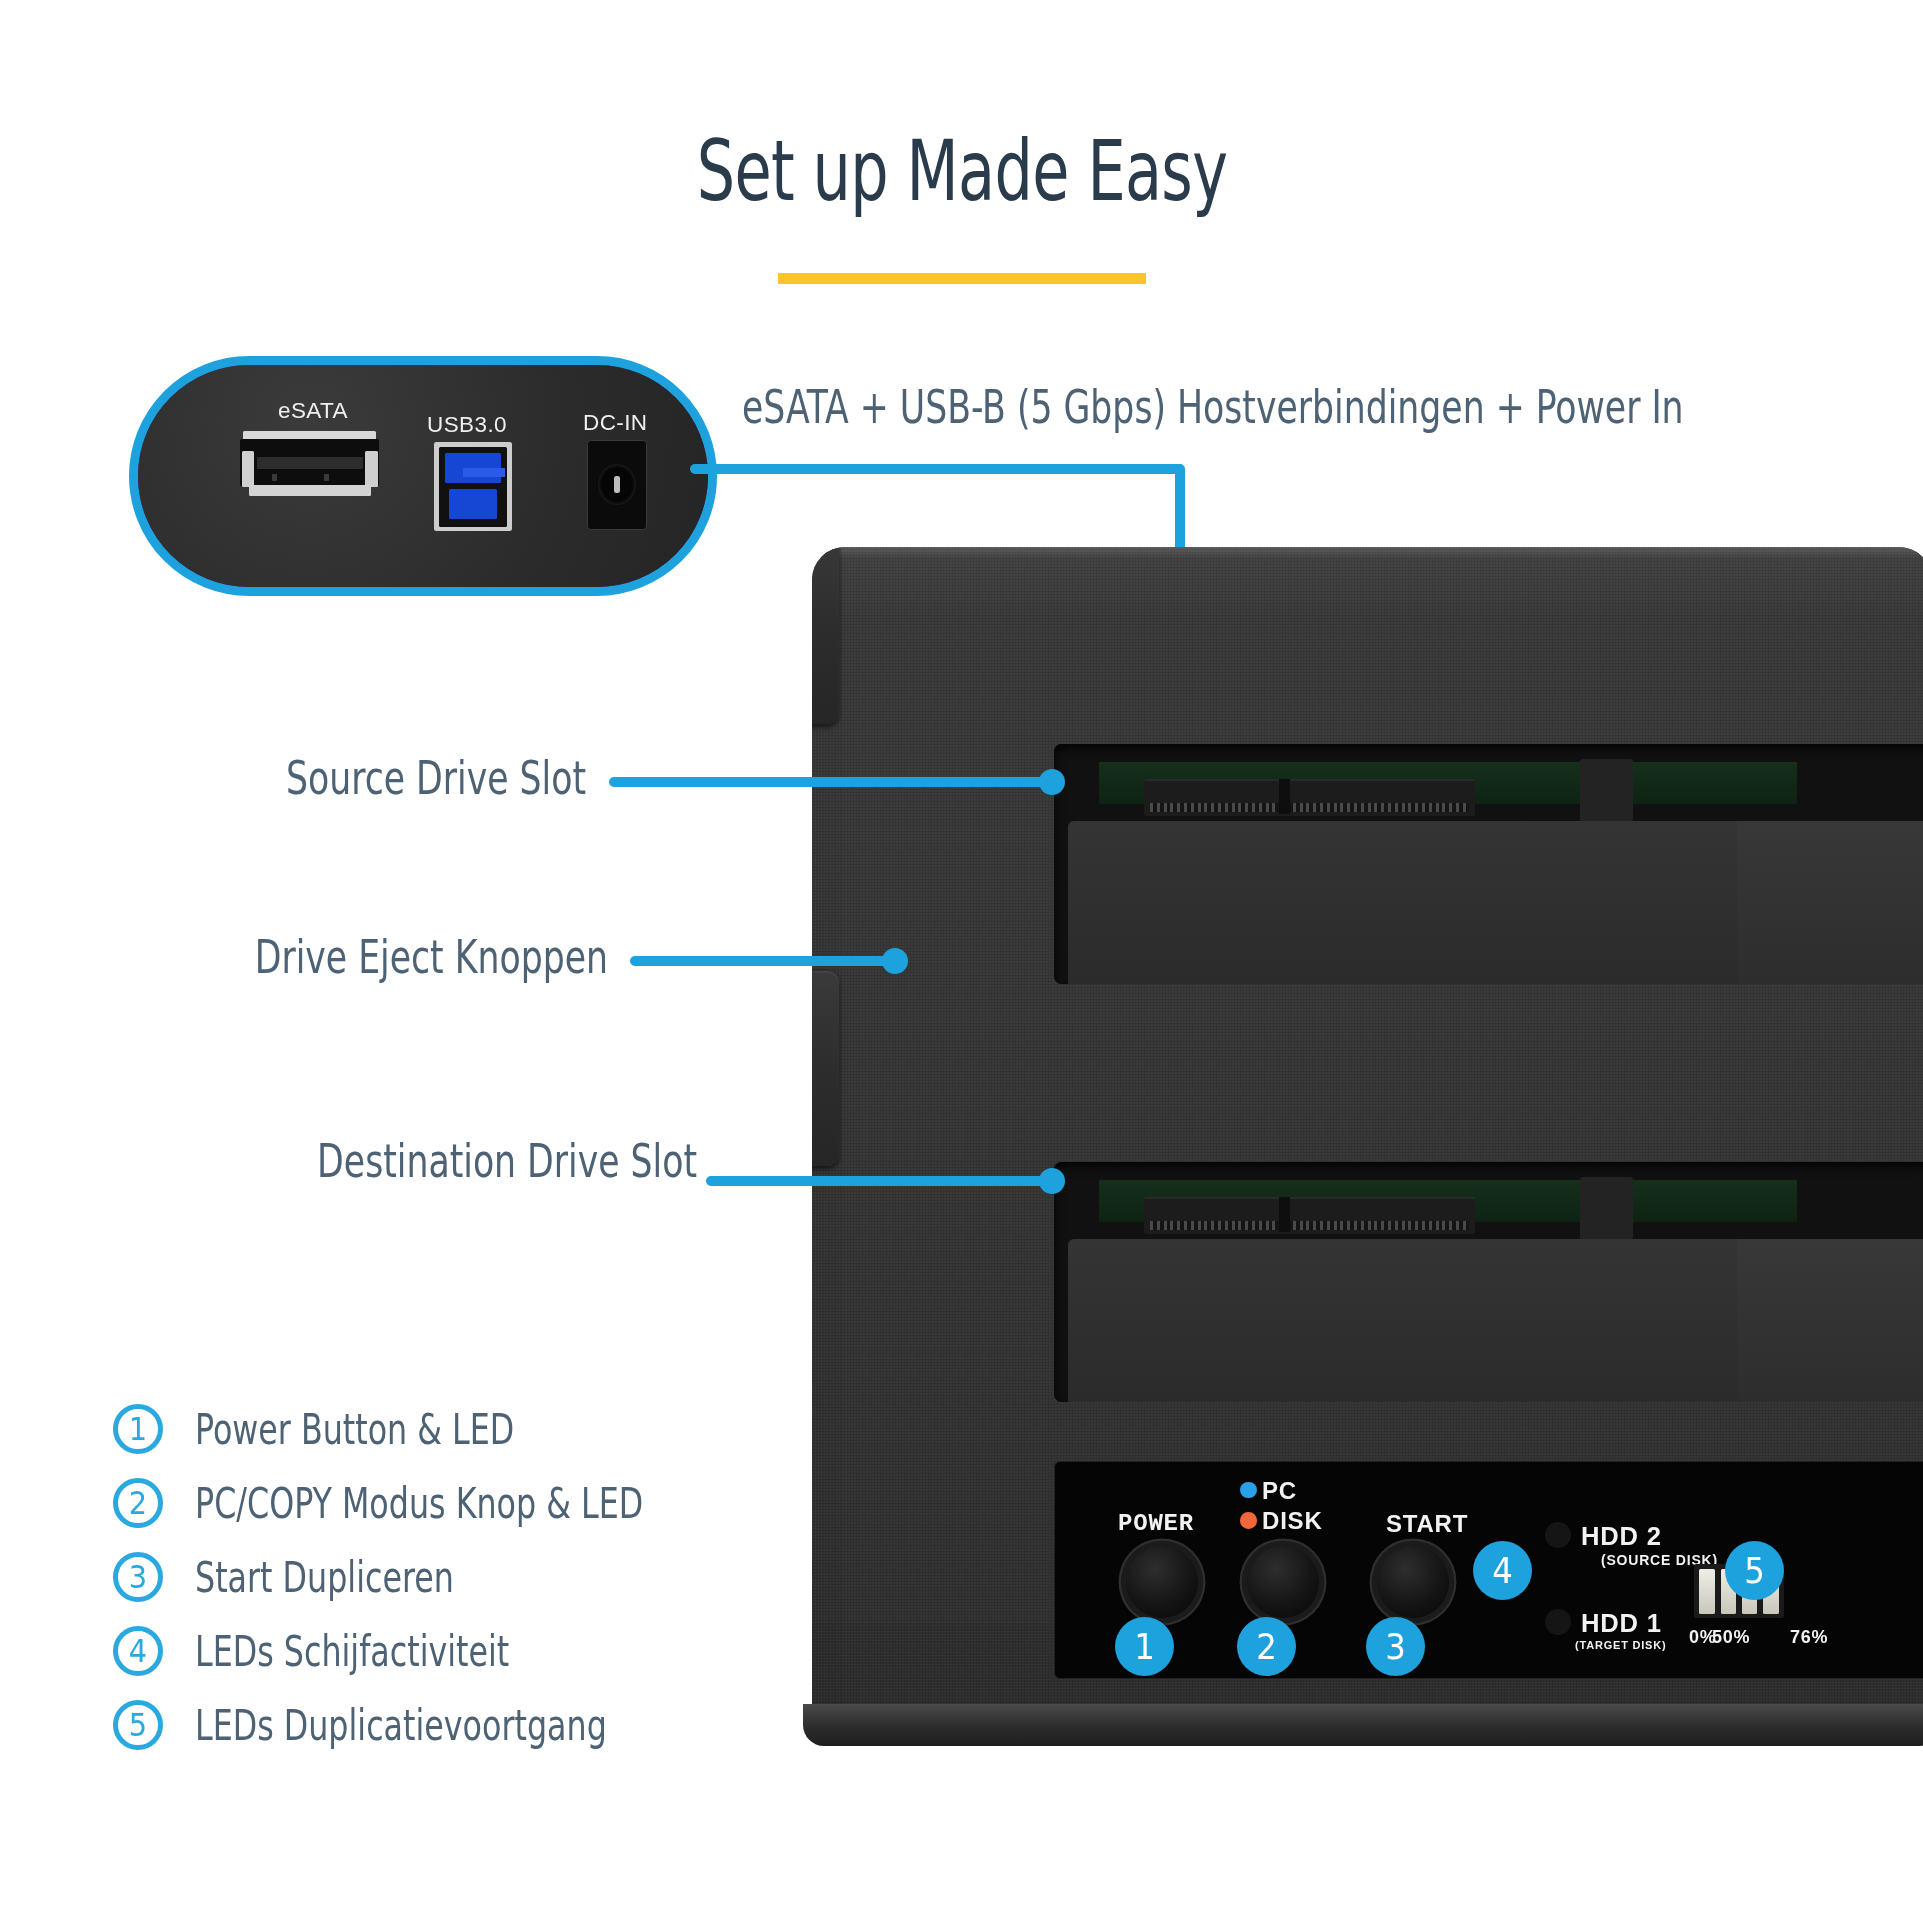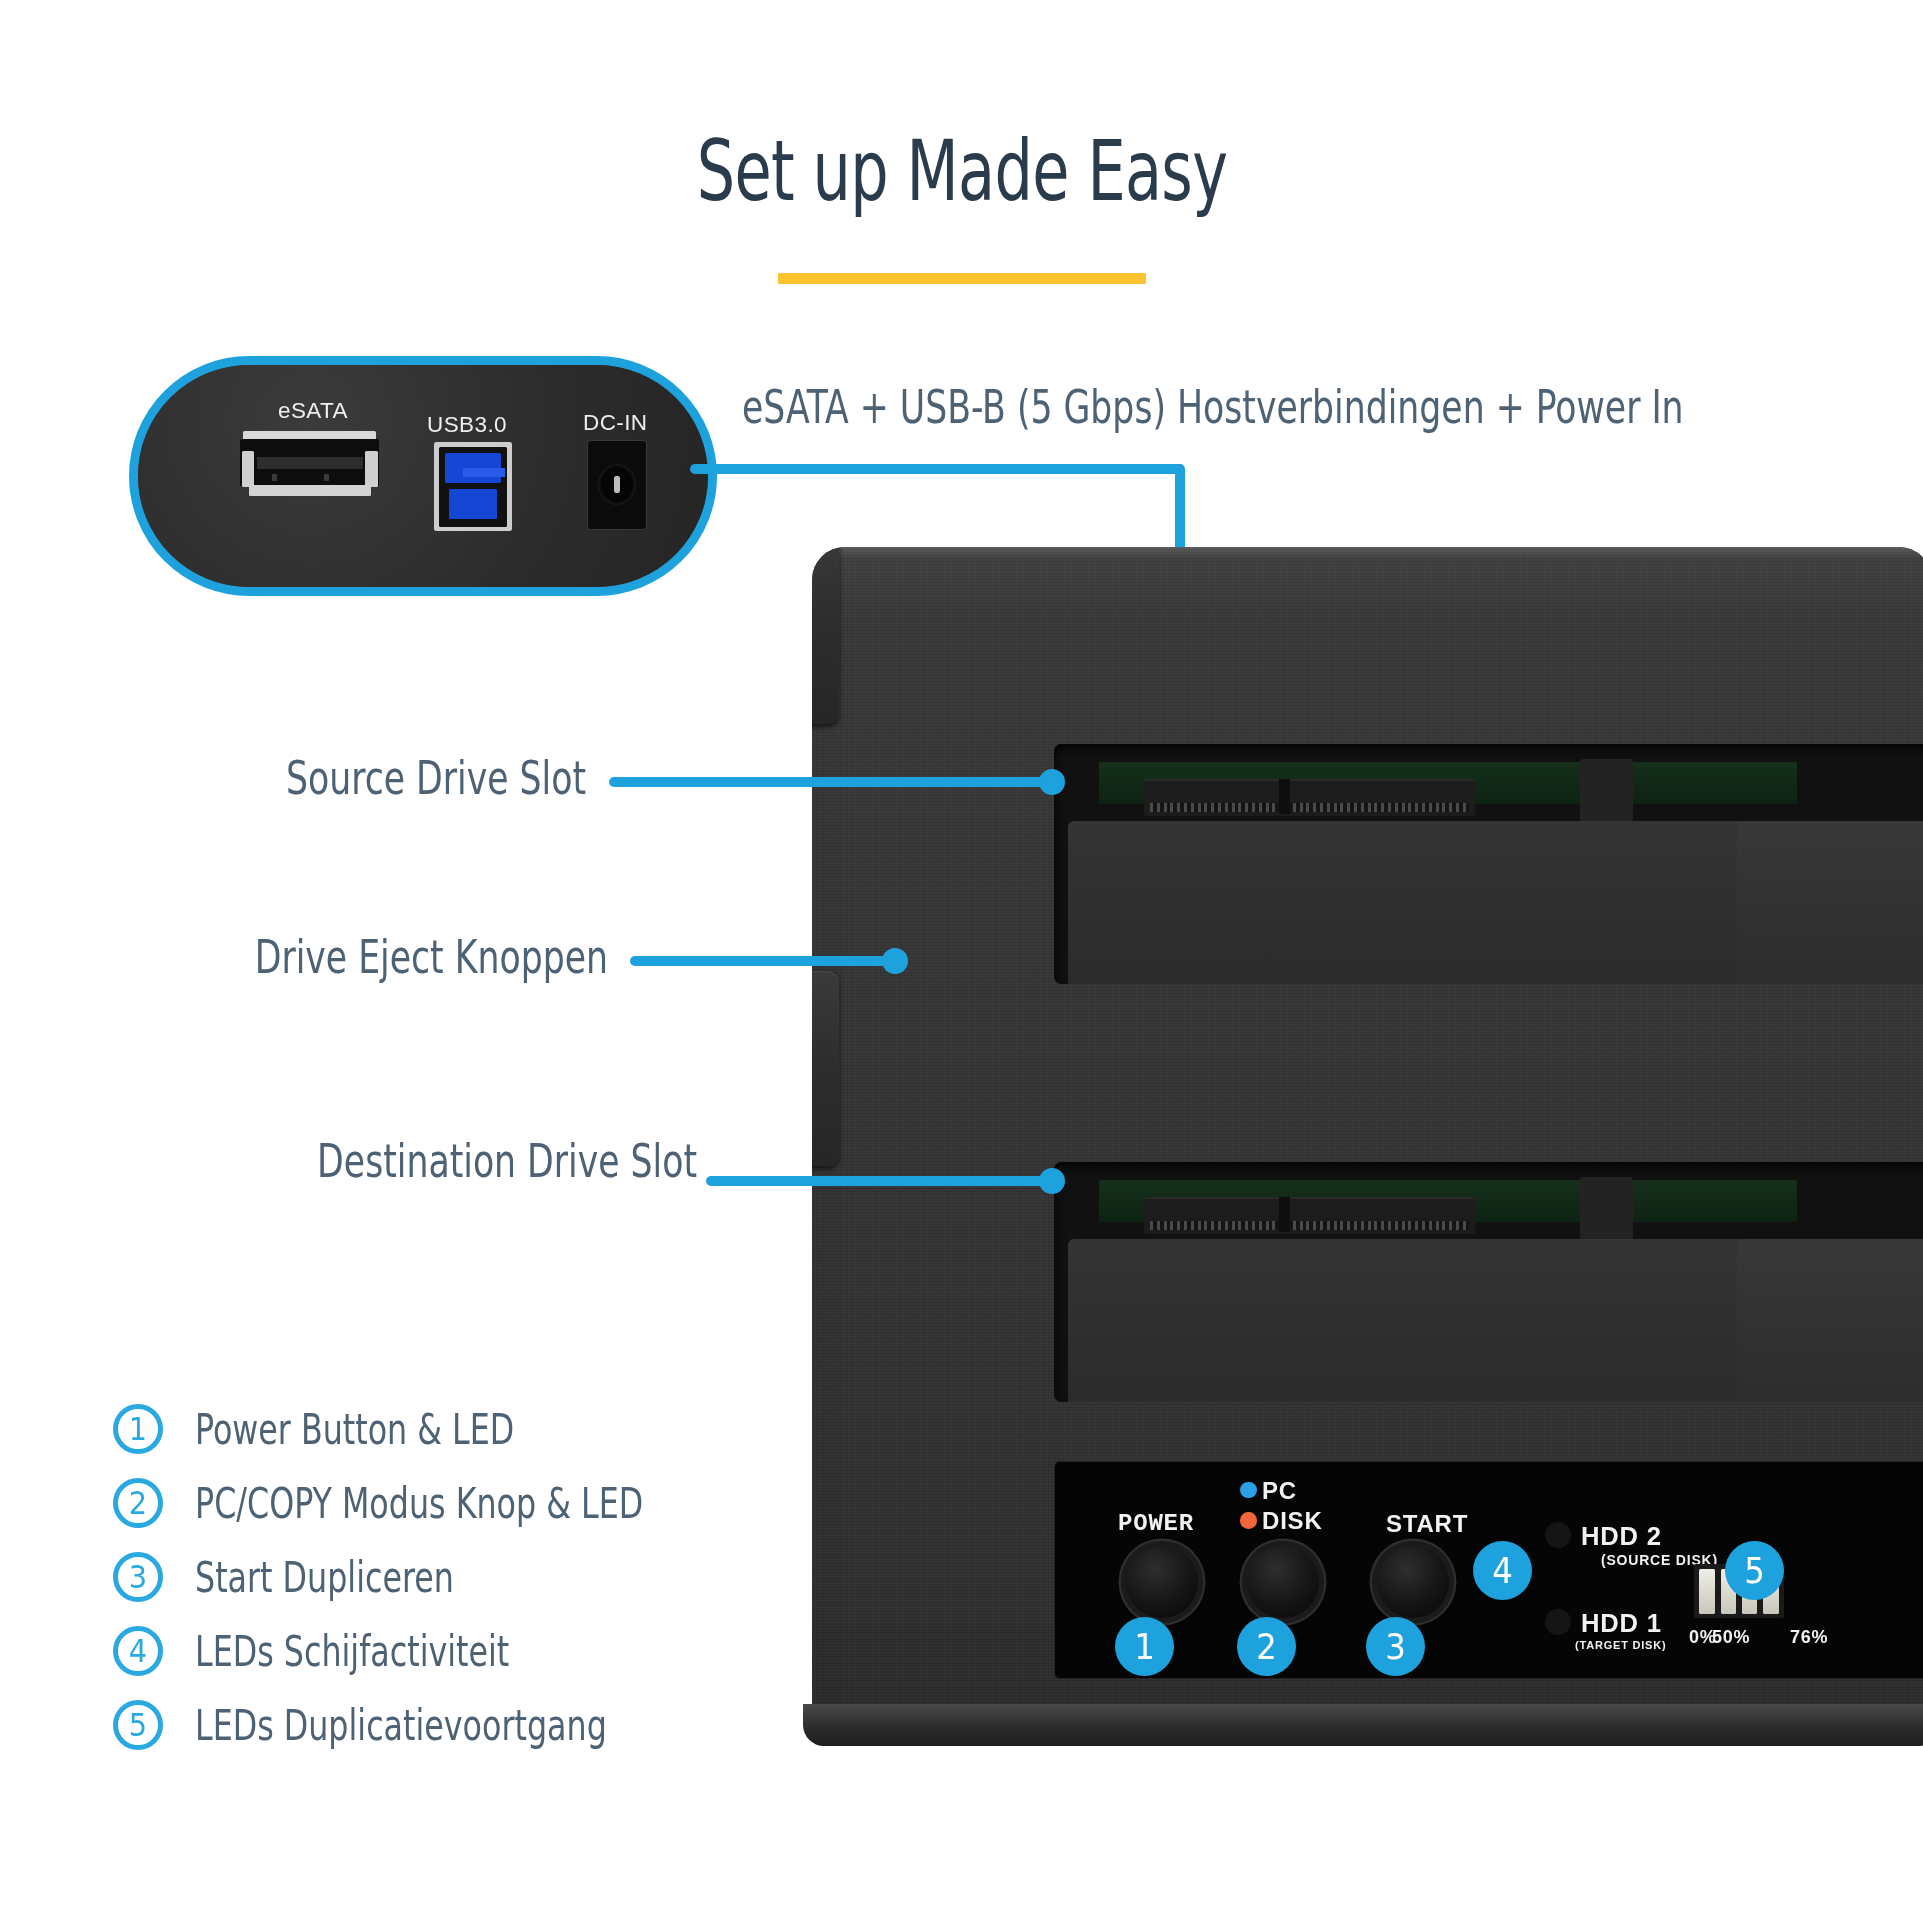--- a/index.html
+++ b/index.html
@@ -29,21 +29,21 @@
   .title-rule{
     position:absolute;left:778px;top:273px;width:368px;height:10.5px;
     background:#fbc42e;border-radius:0.8px;
   }
 
   
   .portpanel{
     position:absolute;left:129px;top:356px;width:588px;height:240px;
     border:9.8px solid #1ea2dd;
     border-radius:120px;
-    background:#404040;
+    background:#4c1d95;
     box-sizing:border-box;
     overflow:hidden;
   }
   .portpanel-inner{
     position:absolute;left:0;top:0;right:0;bottom:0;
     background:
       radial-gradient(circle at 30% 25%, #3b3b3b 0%, #2b2b2b 60%, #252525 100%);
   }
   .port-label{
     position:absolute;color:#efefef;font-size:22.5px;letter-spacing:0.4px;

